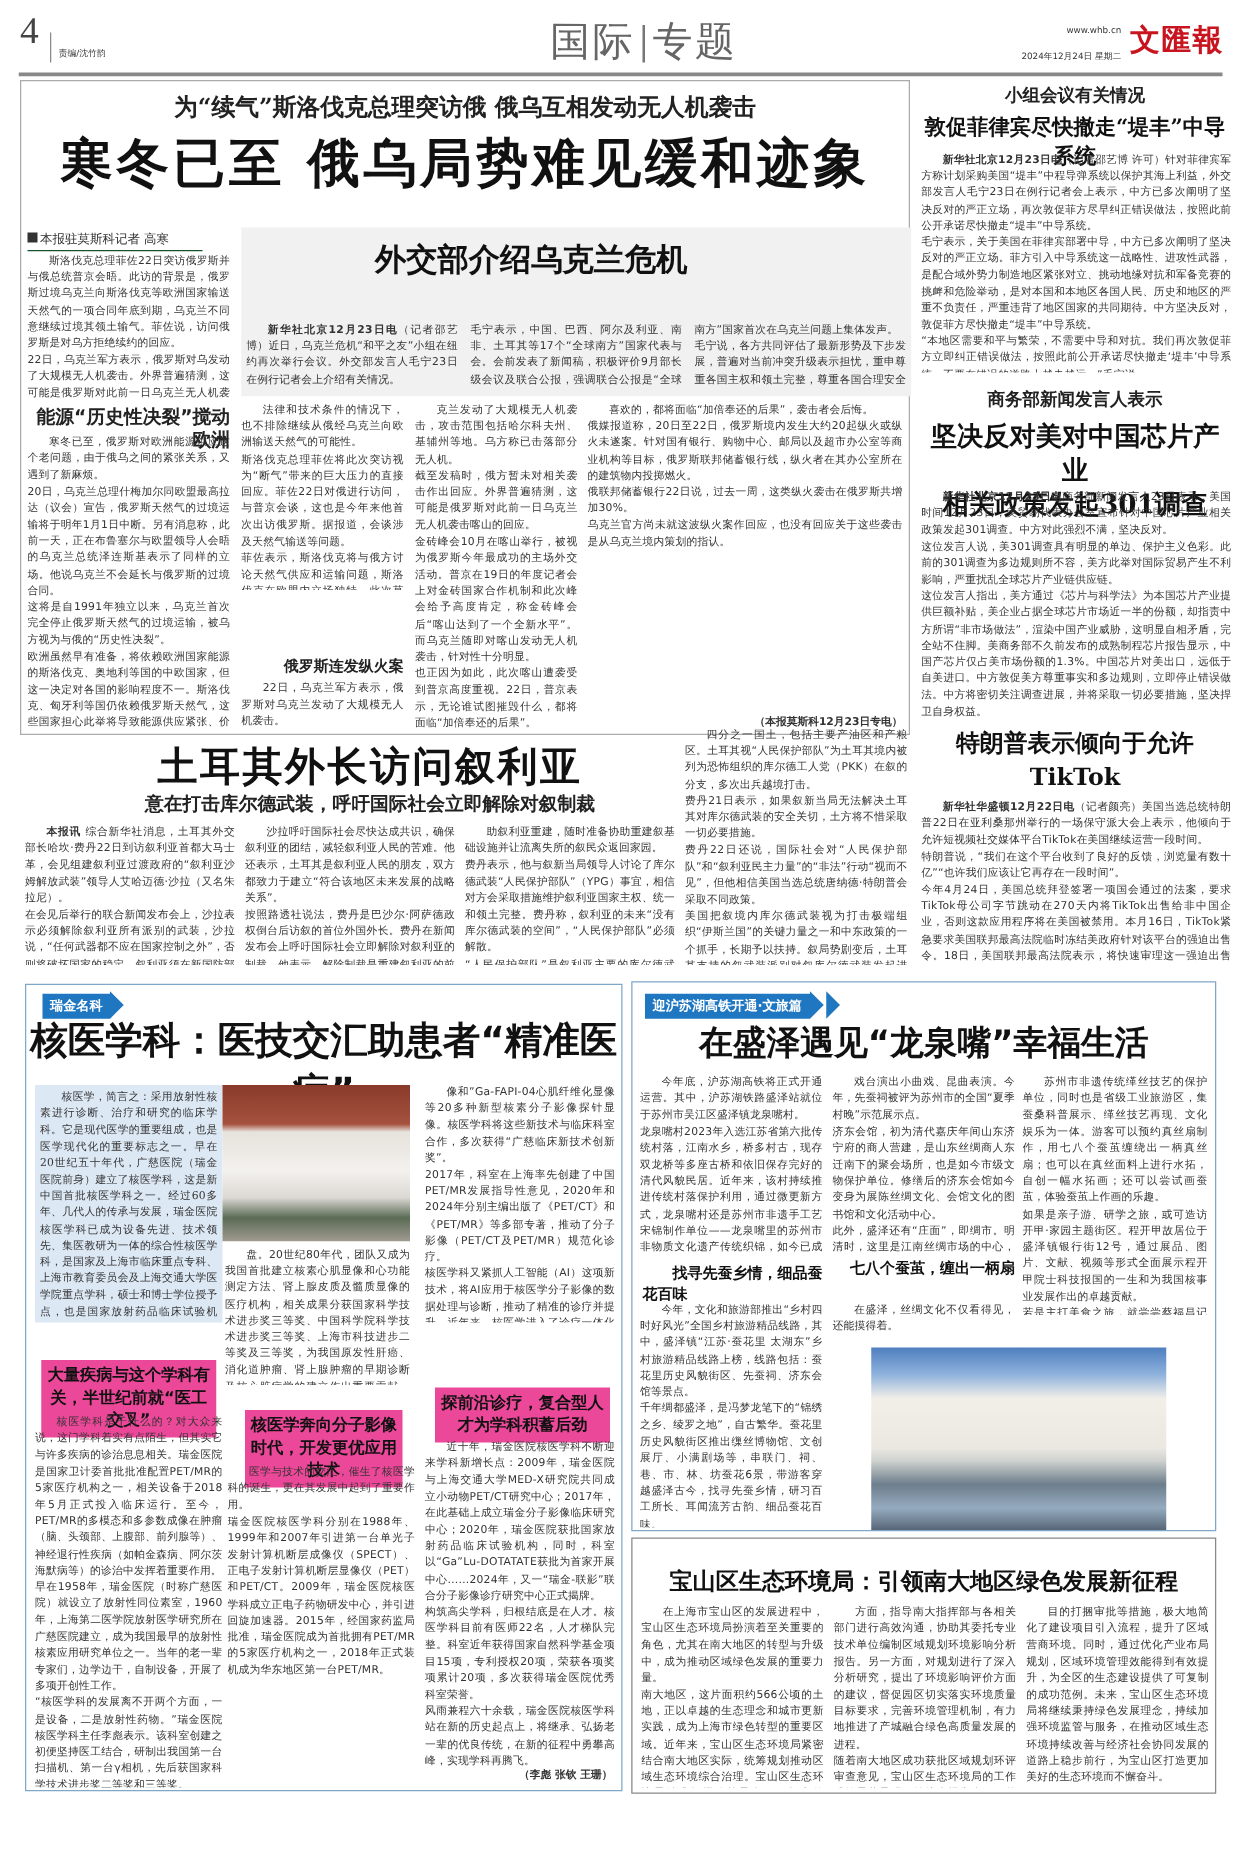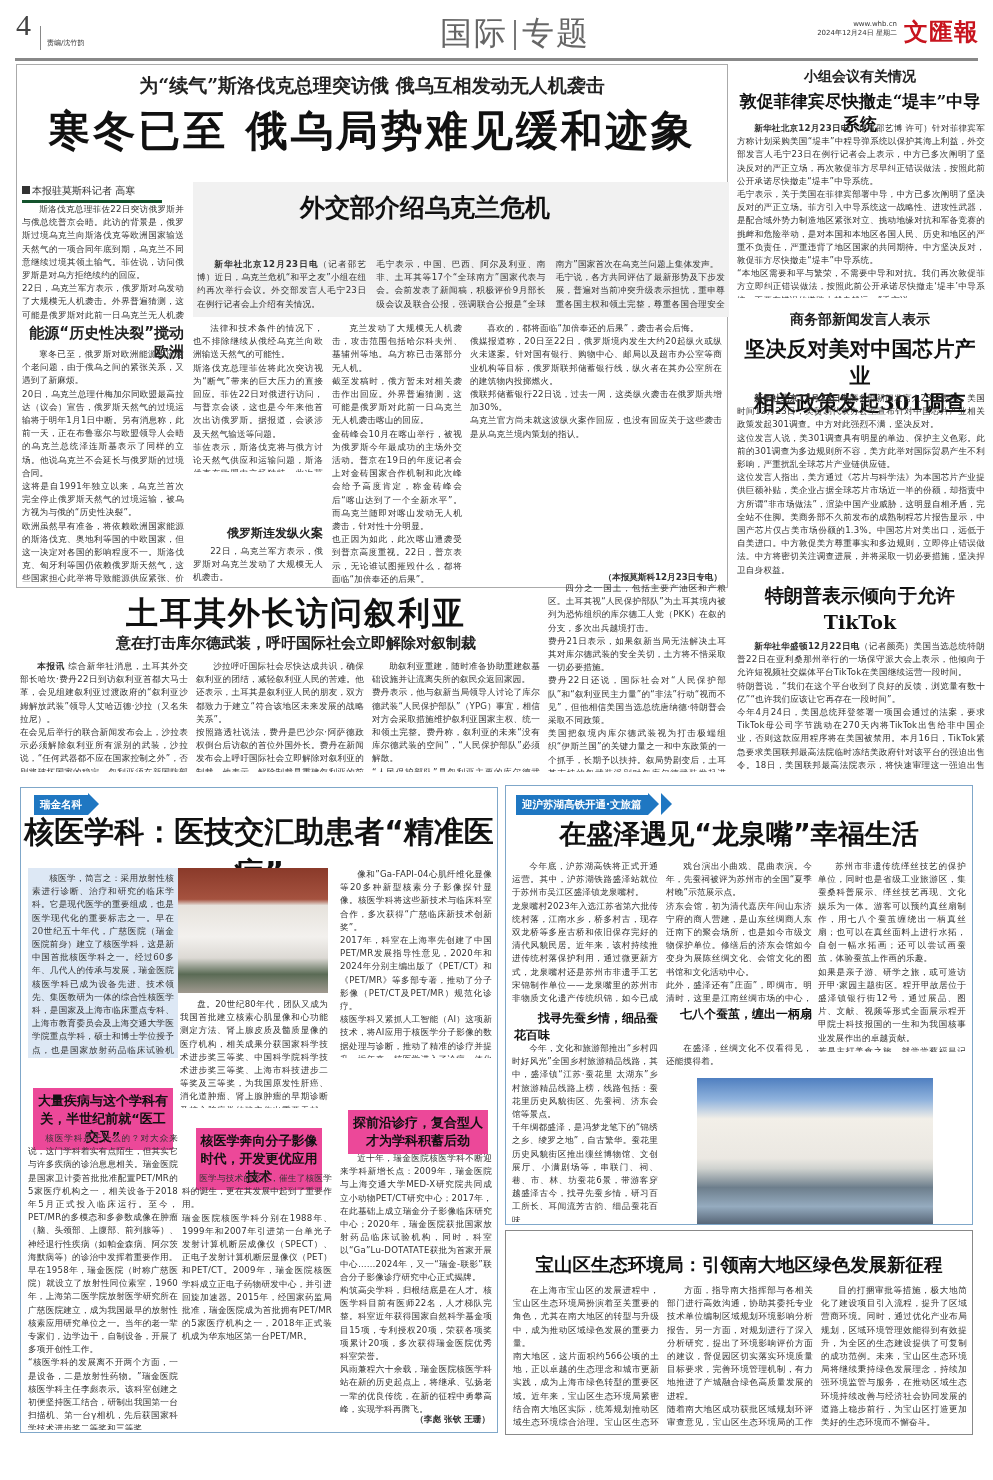--- a/index.html
+++ b/index.html
@@ -7,28 +7,28 @@
 body{font-family:"DejaVu Sans","Liberation Sans",sans-serif;color:#222;position:relative}
 .abs{position:absolute}
 .txt{font-size:8.6px;line-height:13.2px;color:#333;text-align:justify;text-indent:2em;overflow:hidden;font-family:"DejaVu Sans",sans-serif;letter-spacing:.2px}
 .hdr-pageno{left:16px;top:8px;font-size:30px;font-family:"Liberation Serif",serif;color:#444}
 .hdr-sep{left:40px;top:26px;width:1px;height:24px;background:#888}
 .hdr-editor{left:47px;top:38px;font-size:7px;color:#333}
 .hdr-section{left:440px;top:12px;font-size:32px;color:#666;letter-spacing:2px;font-family:"DejaVu Sans",sans-serif;font-weight:300}
 .hdr-section .bar{display:inline-block;width:2px;height:30px;background:#777;vertical-align:middle;margin:0 6px}
 .hdr-right{right:14px;top:20px;text-align:right}
 .hdr-url{font-size:7px;color:#333;margin-right:82px}
-.hdr-date{font-size:7px;color:#333;margin-right:82px;margin-top:0}
+.hdr-date{font-size:7px;color:#333;margin-right:82px;margin-top:12px}
 .hdr-logo{position:absolute;right:0;top:-4px;font-size:24px;font-weight:bold;color:#c8141e;font-family:"DejaVu Serif",serif;letter-spacing:1px}
 .hdr-rule{left:15px;top:58px;width:963px;height:3px;background:#888}
 .box{border:1.5px solid #aaa}
 .lead-box{left:16px;top:64px;width:712px;height:524px}
 .kicker1{left:16px;top:73px;width:712px;text-align:center;font-size:19px;font-family:"DejaVu Serif",serif;color:#222;font-weight:bold}
 .title1{left:16px;top:103px;width:712px;text-align:center;font-size:42px;font-weight:bold;color:#111;letter-spacing:3px}
-.byline{left:22px;top:184px;width:140px;font-size:10px;color:#333;border-bottom:3px solid #14532d;padding-bottom:2px}
+.byline{left:22px;top:184px;width:140px;font-size:10px;color:#333;border-bottom:1px solid #14532d;padding-bottom:2px}
 .byline .sq{display:inline-block;width:8px;height:8px;background:#333;margin-right:2px}
 .grey-box{left:193px;top:182px;width:536px;height:135px;background:#f1f1f1}
 .title2{left:193px;top:192px;width:464px;text-align:center;font-size:25px;line-height:32px;font-weight:bold;font-family:"DejaVu Serif",serif;color:#111}
 .subhead{font-weight:bold;font-size:15px;text-align:right;color:#222}
 .right-kicker{font-size:14px;text-align:center;font-weight:bold;color:#222}
 .right-title{text-align:center;font-family:"DejaVu Serif",serif;color:#111;font-weight:bold}
 .title-turkey{left:16px;top:592px;width:560px;text-align:center;font-size:32px;font-family:"DejaVu Serif",serif;font-weight:bold;color:#111;letter-spacing:2px}
 .sub-turkey{left:16px;top:634px;width:560px;text-align:center;font-size:15px;font-weight:bold;color:#222}
 .panel{border:1.5px solid #7fa7c9}
 .tag{background:#1f77c2;color:#fff;font-size:10.5px;font-weight:bold;padding:3px 6px;display:inline-block;position:relative}

